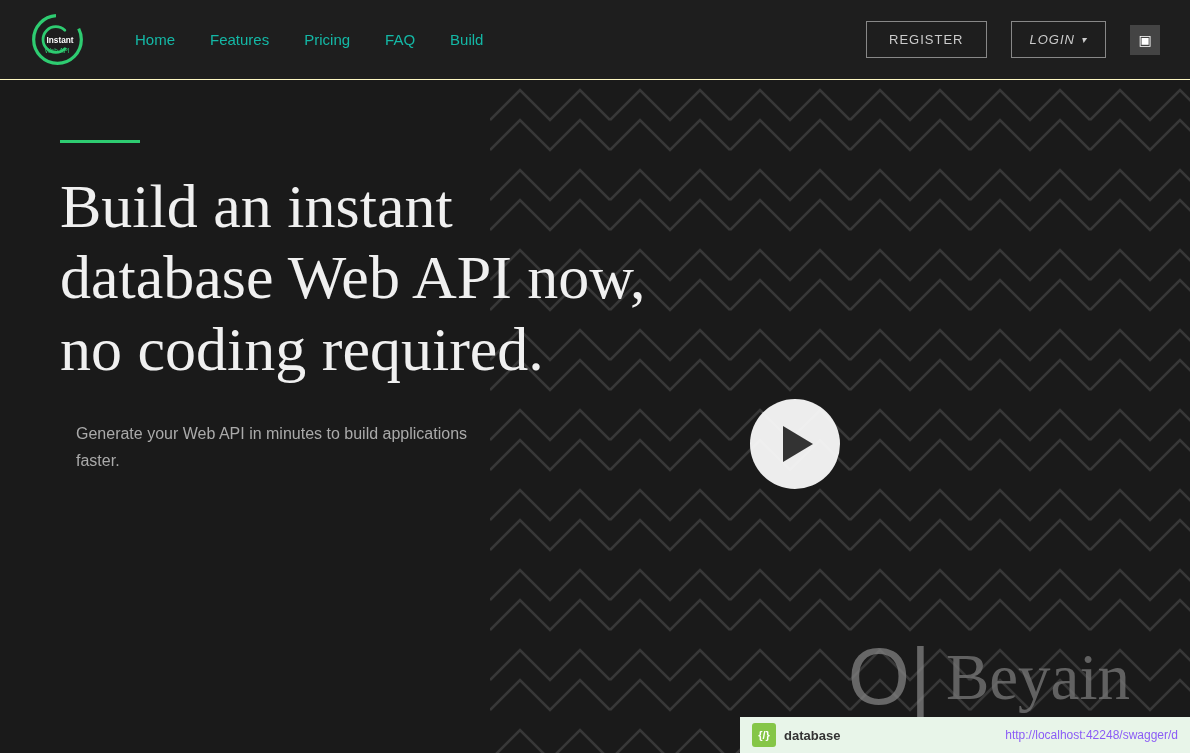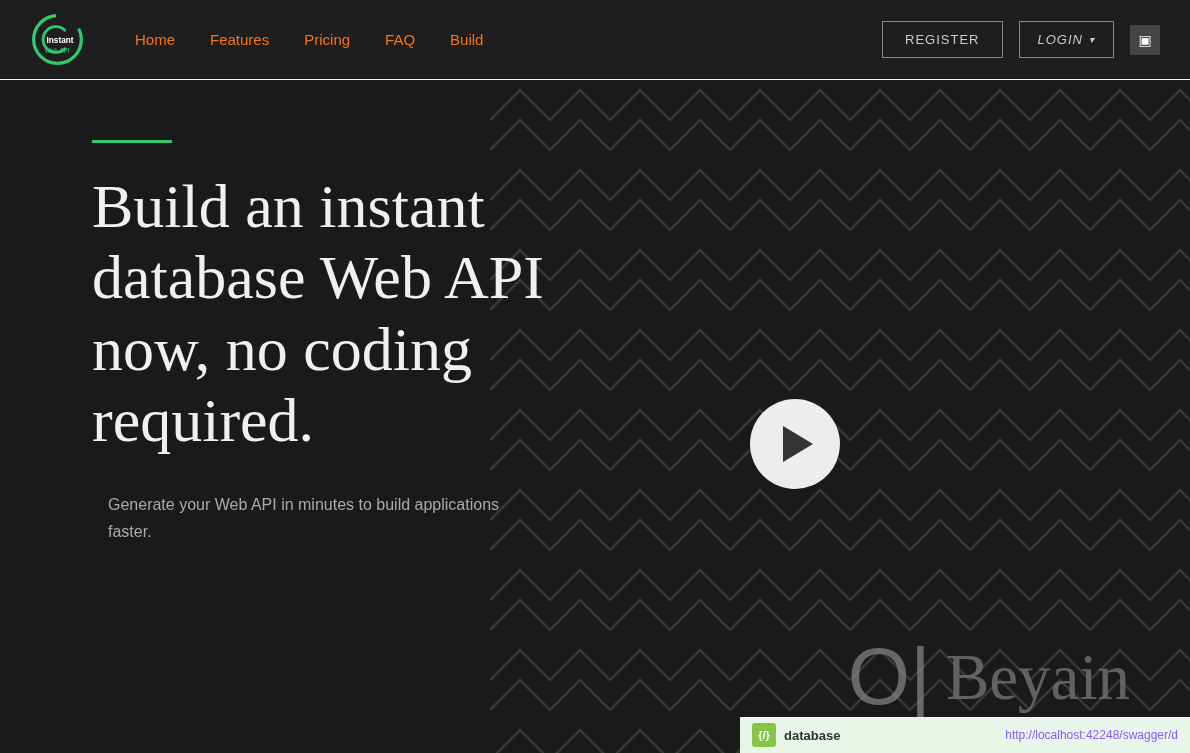--- a/index.html
+++ b/index.html
@@ -34,30 +34,30 @@
       height: 55px;
       margin-right: 0;
     }
     .nav-links {
       display: flex;
       align-items: center;
       gap: 35px;
       flex: 1;
     }
     .nav-link {
-      color: #f97316;
+      color: #14b8a6;
       text-decoration: none;
       font-family: Arial, sans-serif;
       font-size: 15px;
       cursor: pointer;
     }
     .nav-actions {
       display: flex;
       align-items: center;
-      gap: 16px;
+      gap: 24px;
       margin-left: auto;
       justify-content: flex-end;
     }
     .btn-register {
       border: 1px solid #888;
       background: transparent;
       color: #ccc;
       padding: 10px 22px;
       font-size: 13px;
       font-family: Arial, sans-serif;
@@ -102,21 +102,21 @@
       overflow: hidden;
       display: flex;
       align-items: flex-start;
       padding: 60px 0 0 0;
     }
 
     .hero-content {
       position: relative;
       z-index: 2;
       max-width: 650px;
-      padding-left: 92px;
+      padding-left: 60px;
     }
     .hero-accent-line {
       width: 80px;
       height: 3px;
       background-color: #2ecc71;
       margin-bottom: 28px;
     }
     .hero-title {
       font-size: 62px;
       font-weight: 400;

